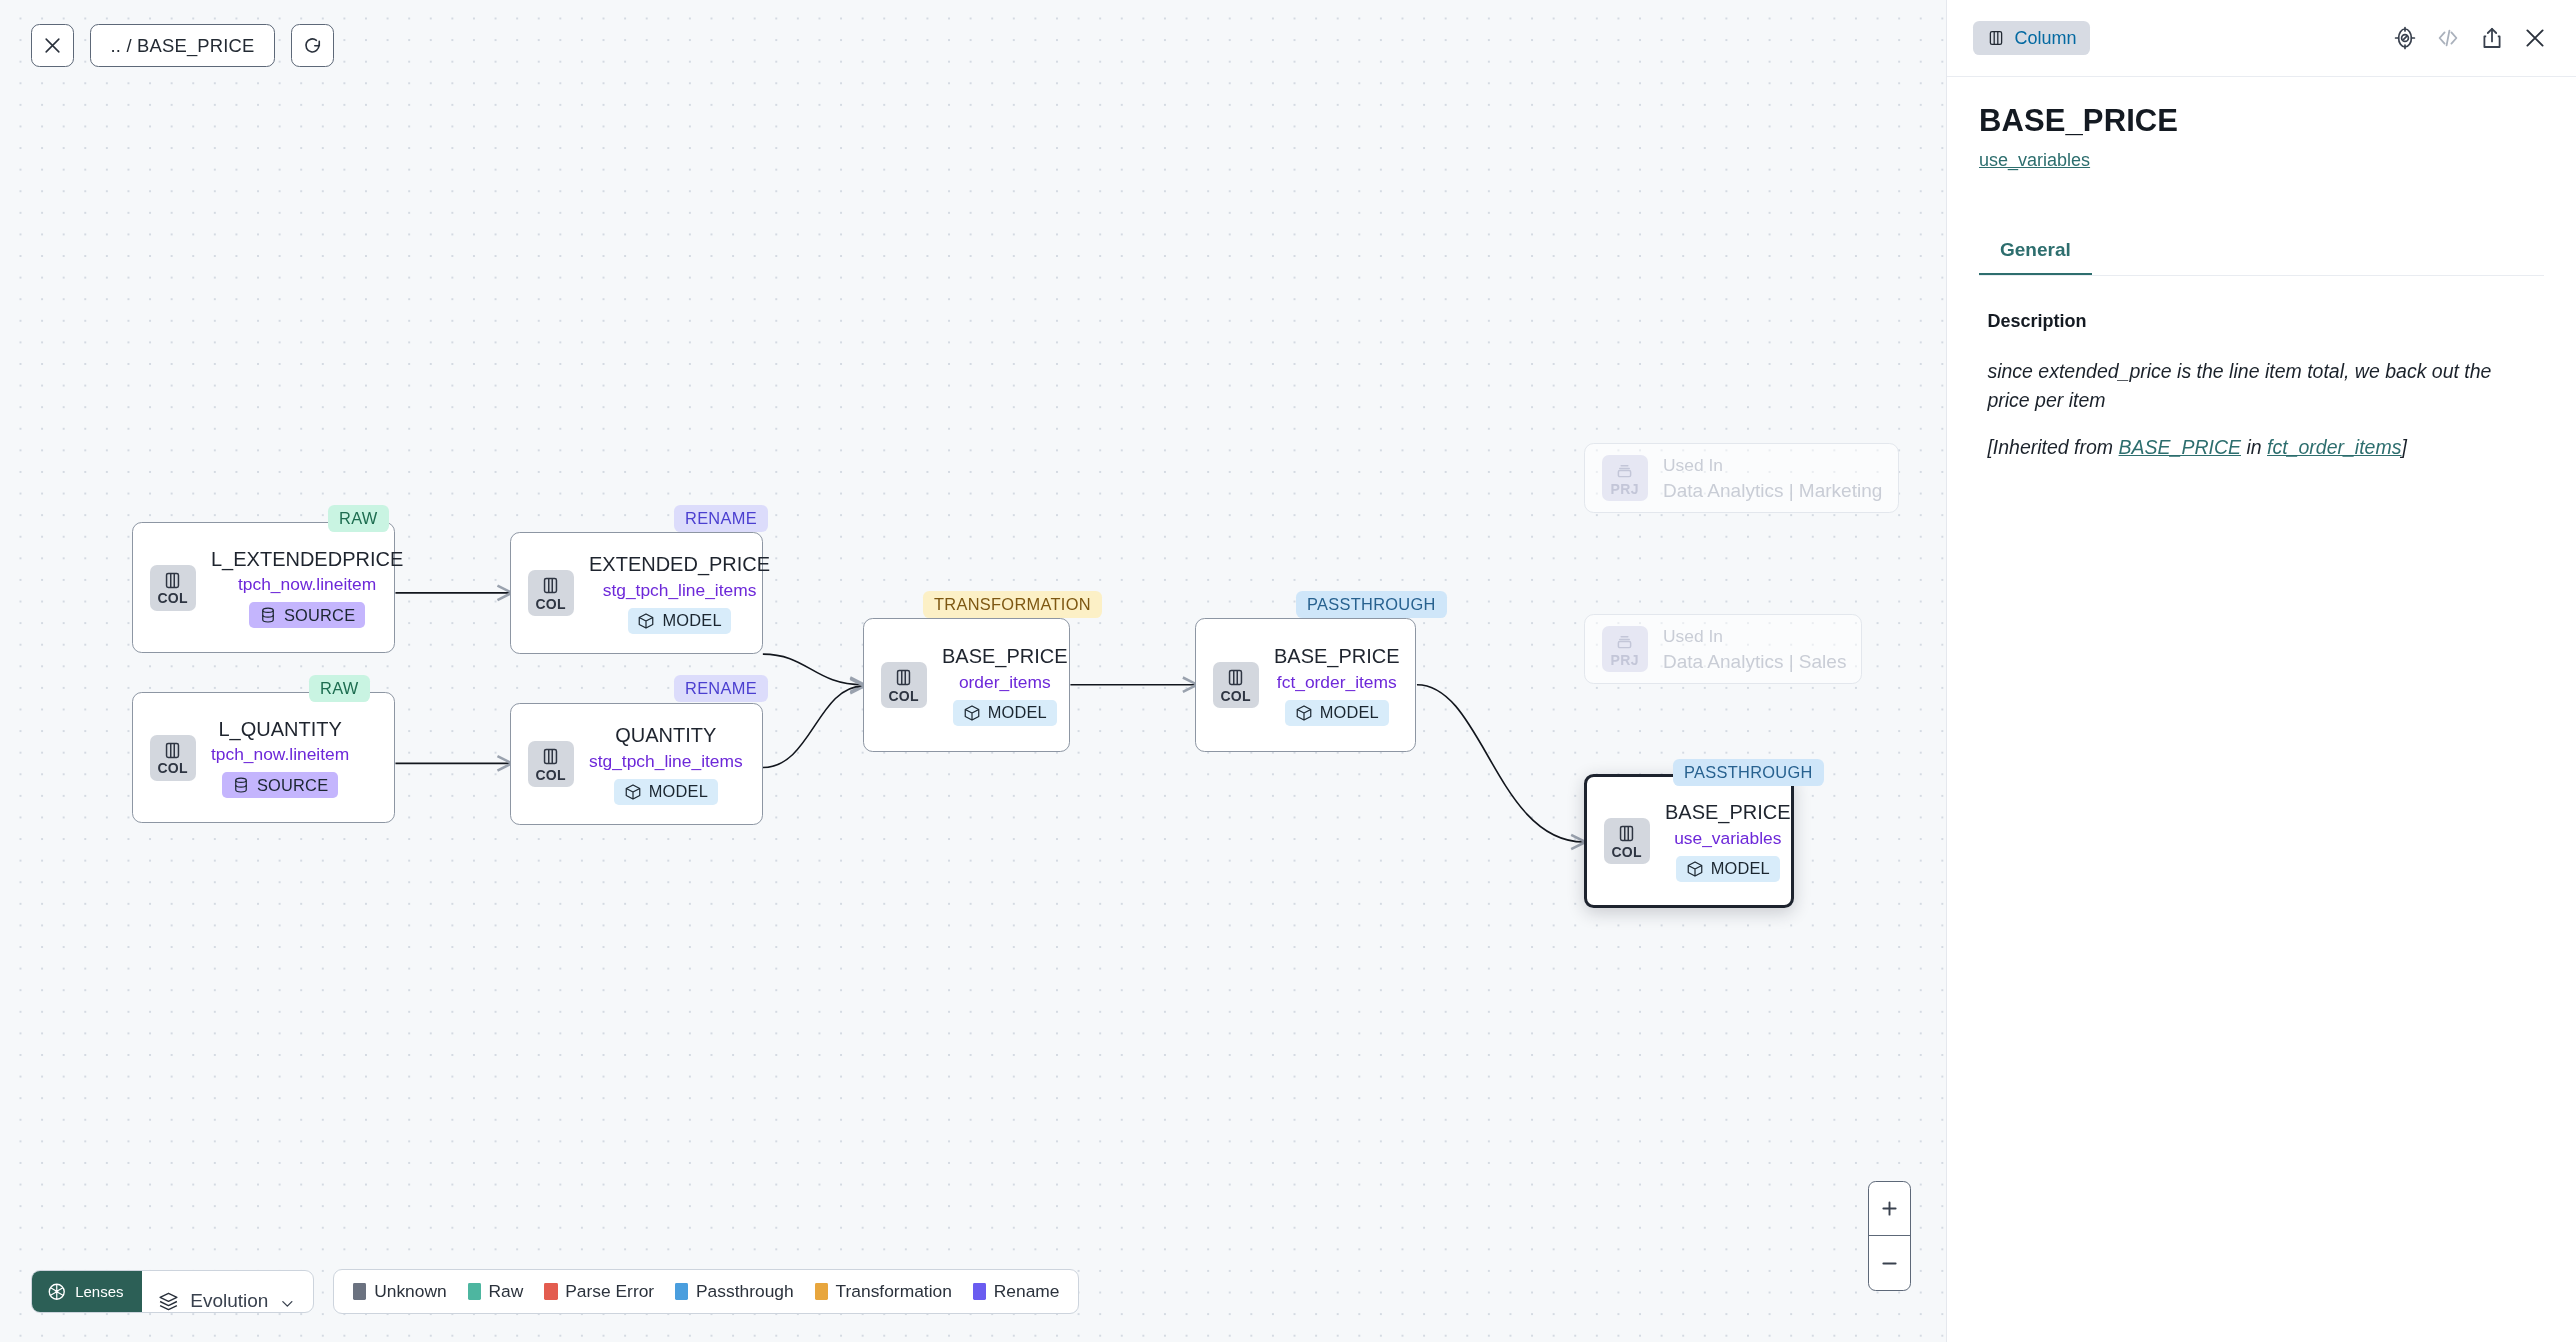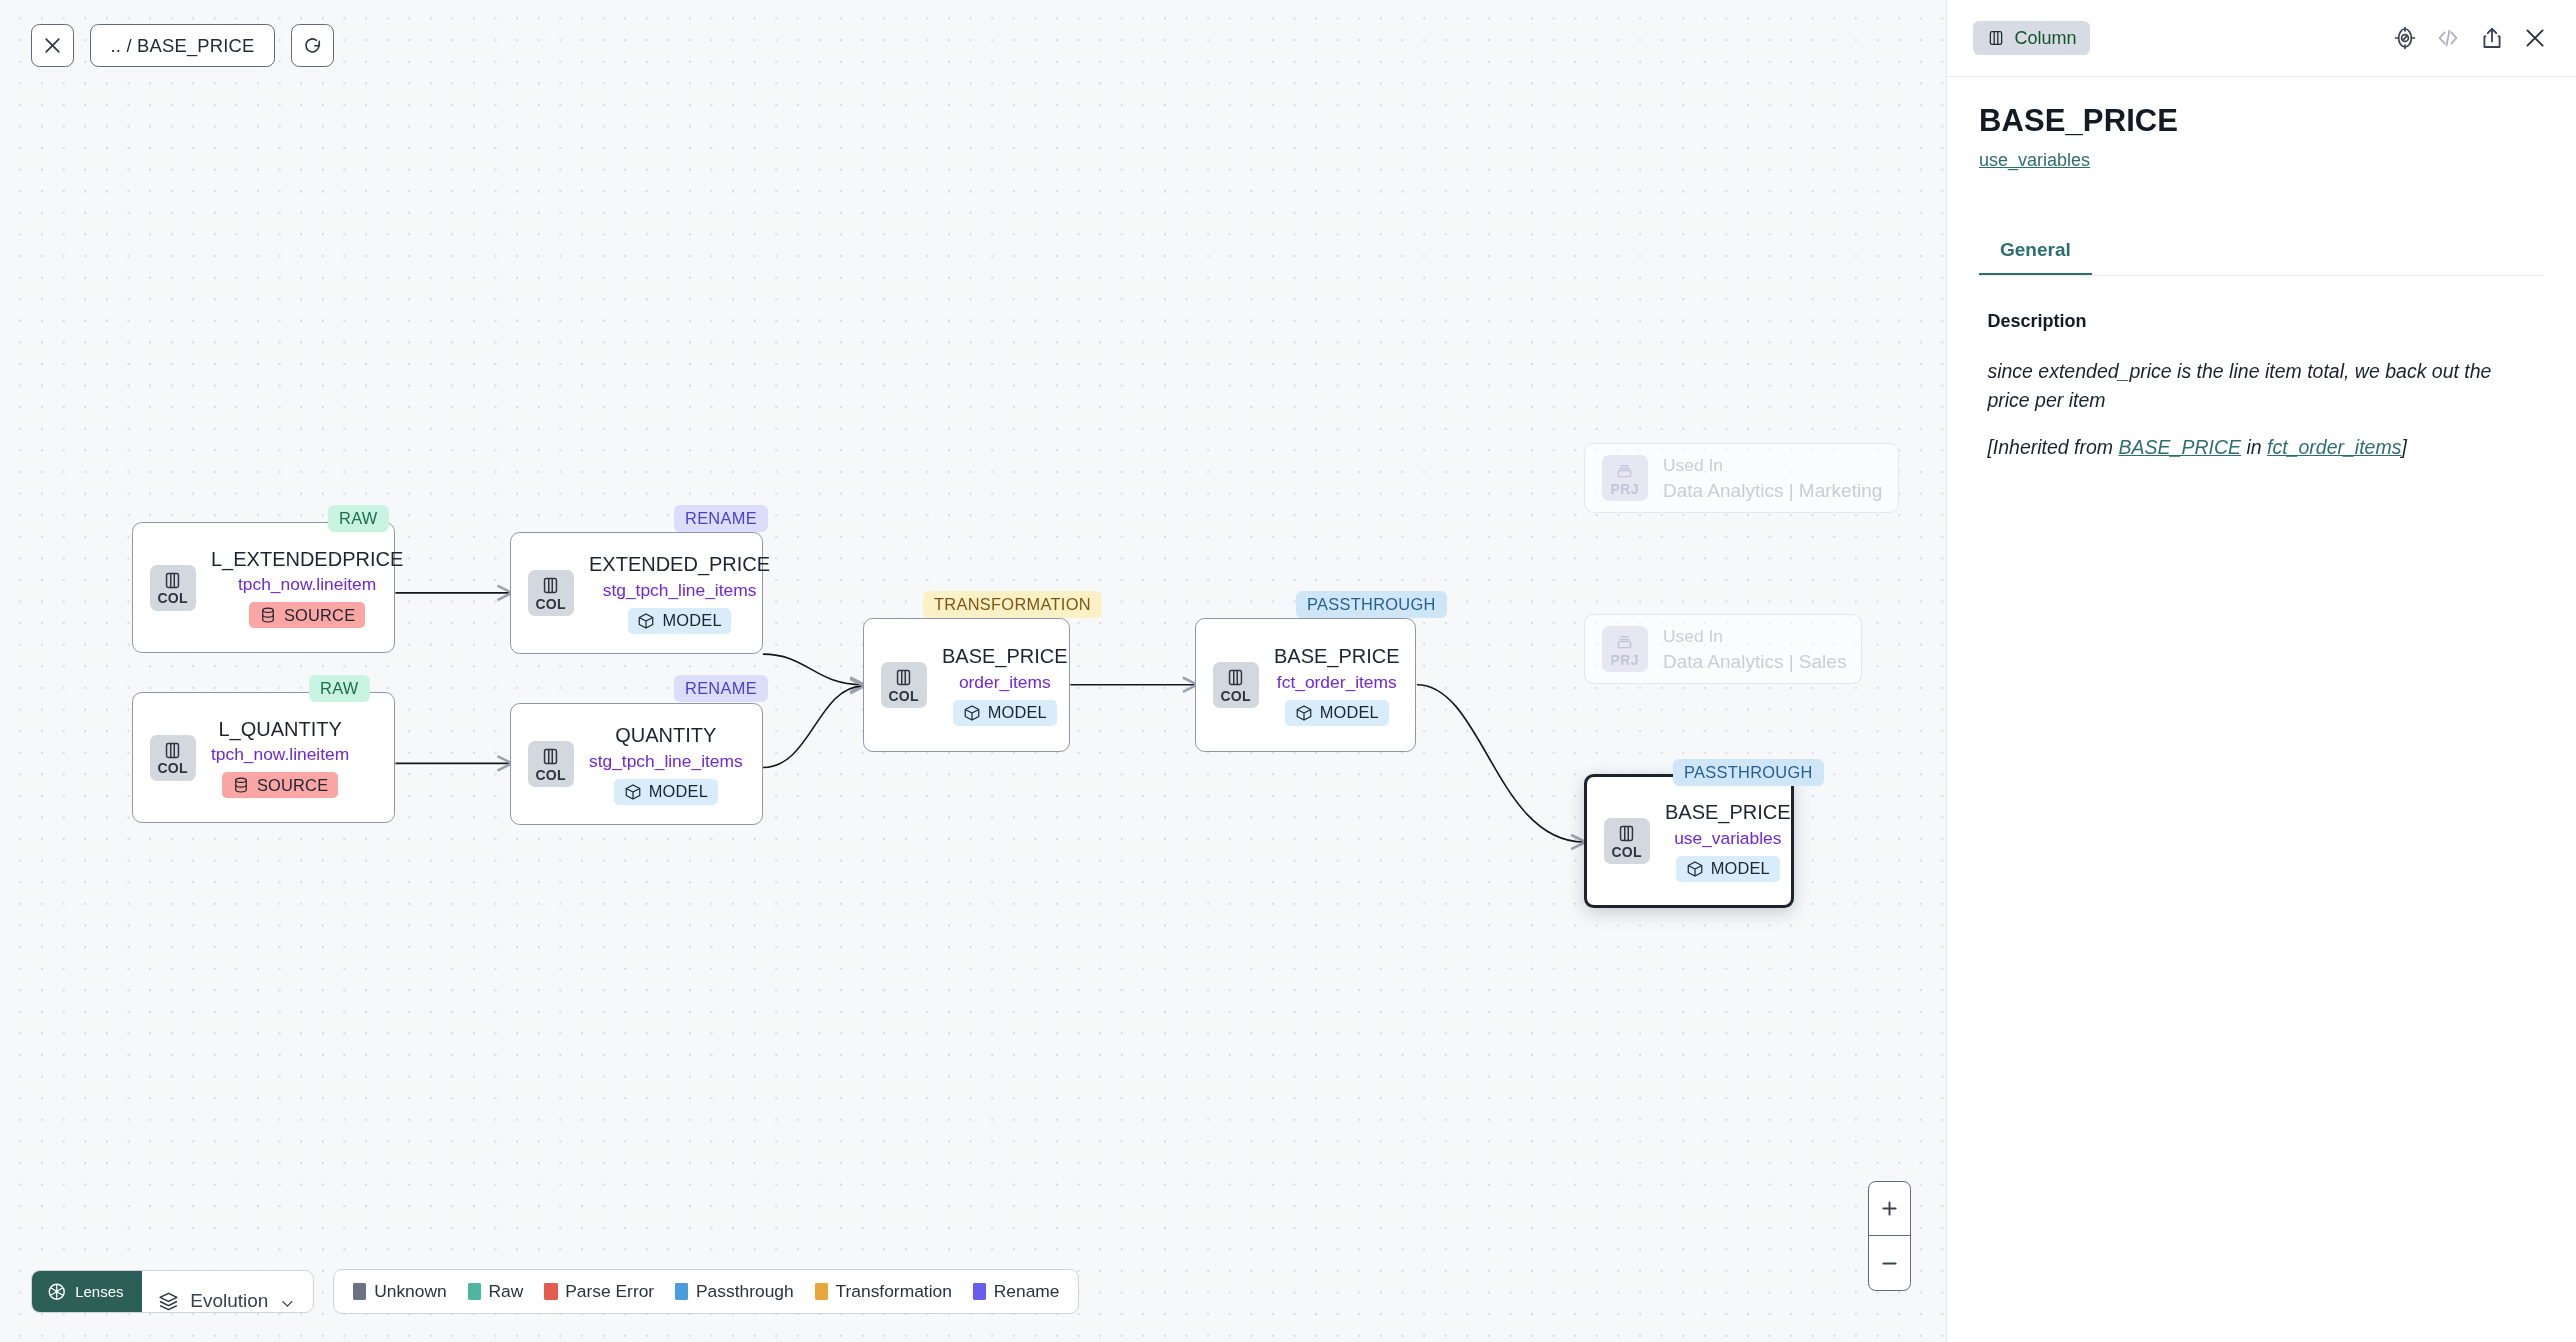--- a/index.html
+++ b/index.html
@@ -105,21 +105,21 @@
   .ntitle { font-size: 20px; color: #1e242e; line-height: 1.22; white-space: nowrap; }
   .nsub { font-size: 17.4px; color: #6d28d9; line-height: 1.3; margin-top: 2.1px; white-space: nowrap; }
   .ghost .ntitle, .ghost .nsub { color: #c9cdd6; }
   .ghost .ninfo { align-items: flex-start; }
   .kindbadge {
     margin-top: 6.3px;
     display: inline-flex; align-items: center; gap: 7px;
     padding: 3.5px 9.7px; border-radius: 4.9px;
     font-size: 16.4px; letter-spacing: 0.2px; white-space: nowrap;
   }
-  .kb-source { background: #fca5a5; color: #1b2630; }
+  .kb-source { background: #c4b5fd; color: #1b2630; }
   .kb-model  { background: #d8ecfa; color: #1b2630; }
 
   
   .chip {
     position: absolute;
     padding: 4.2px 11px;
     border-radius: 6.3px;
     font-size: 16.4px;
     letter-spacing: 0.3px;
     z-index: 18;
@@ -139,21 +139,21 @@
     display: flex; flex-direction: column;
   }
   #phead {
     height: 77px; display: flex; align-items: center; justify-content: space-between;
     padding: 0 29px 0 26.4px;
     border-bottom: 1.4px solid #e9ecf1;
   }
   #colchip {
     display: flex; align-items: center; gap: 9px;
     background: #d7dbe3; border-radius: 6.3px;
-    padding: 6.3px 14px; font-size: 18px; color: #14532d;
+    padding: 6.3px 14px; font-size: 18px; color: #0369a1;
     cursor: pointer;
   }
   #pactions { display: flex; align-items: center; gap: 19.5px; color: #39414e; }
   #pactions .ic { cursor: pointer; display: flex; align-items: center; }
   #pbody { padding: 26.4px 32px 0 32px; }
   #ptitle { font-size: 31px; font-weight: bold; color: #141a22; letter-spacing: 0.1px; }
   #psub {
     display: inline-block; margin-top: 11px;
     font-size: 18px; color: #2d6e6e; text-decoration: underline; cursor: pointer;
   }

